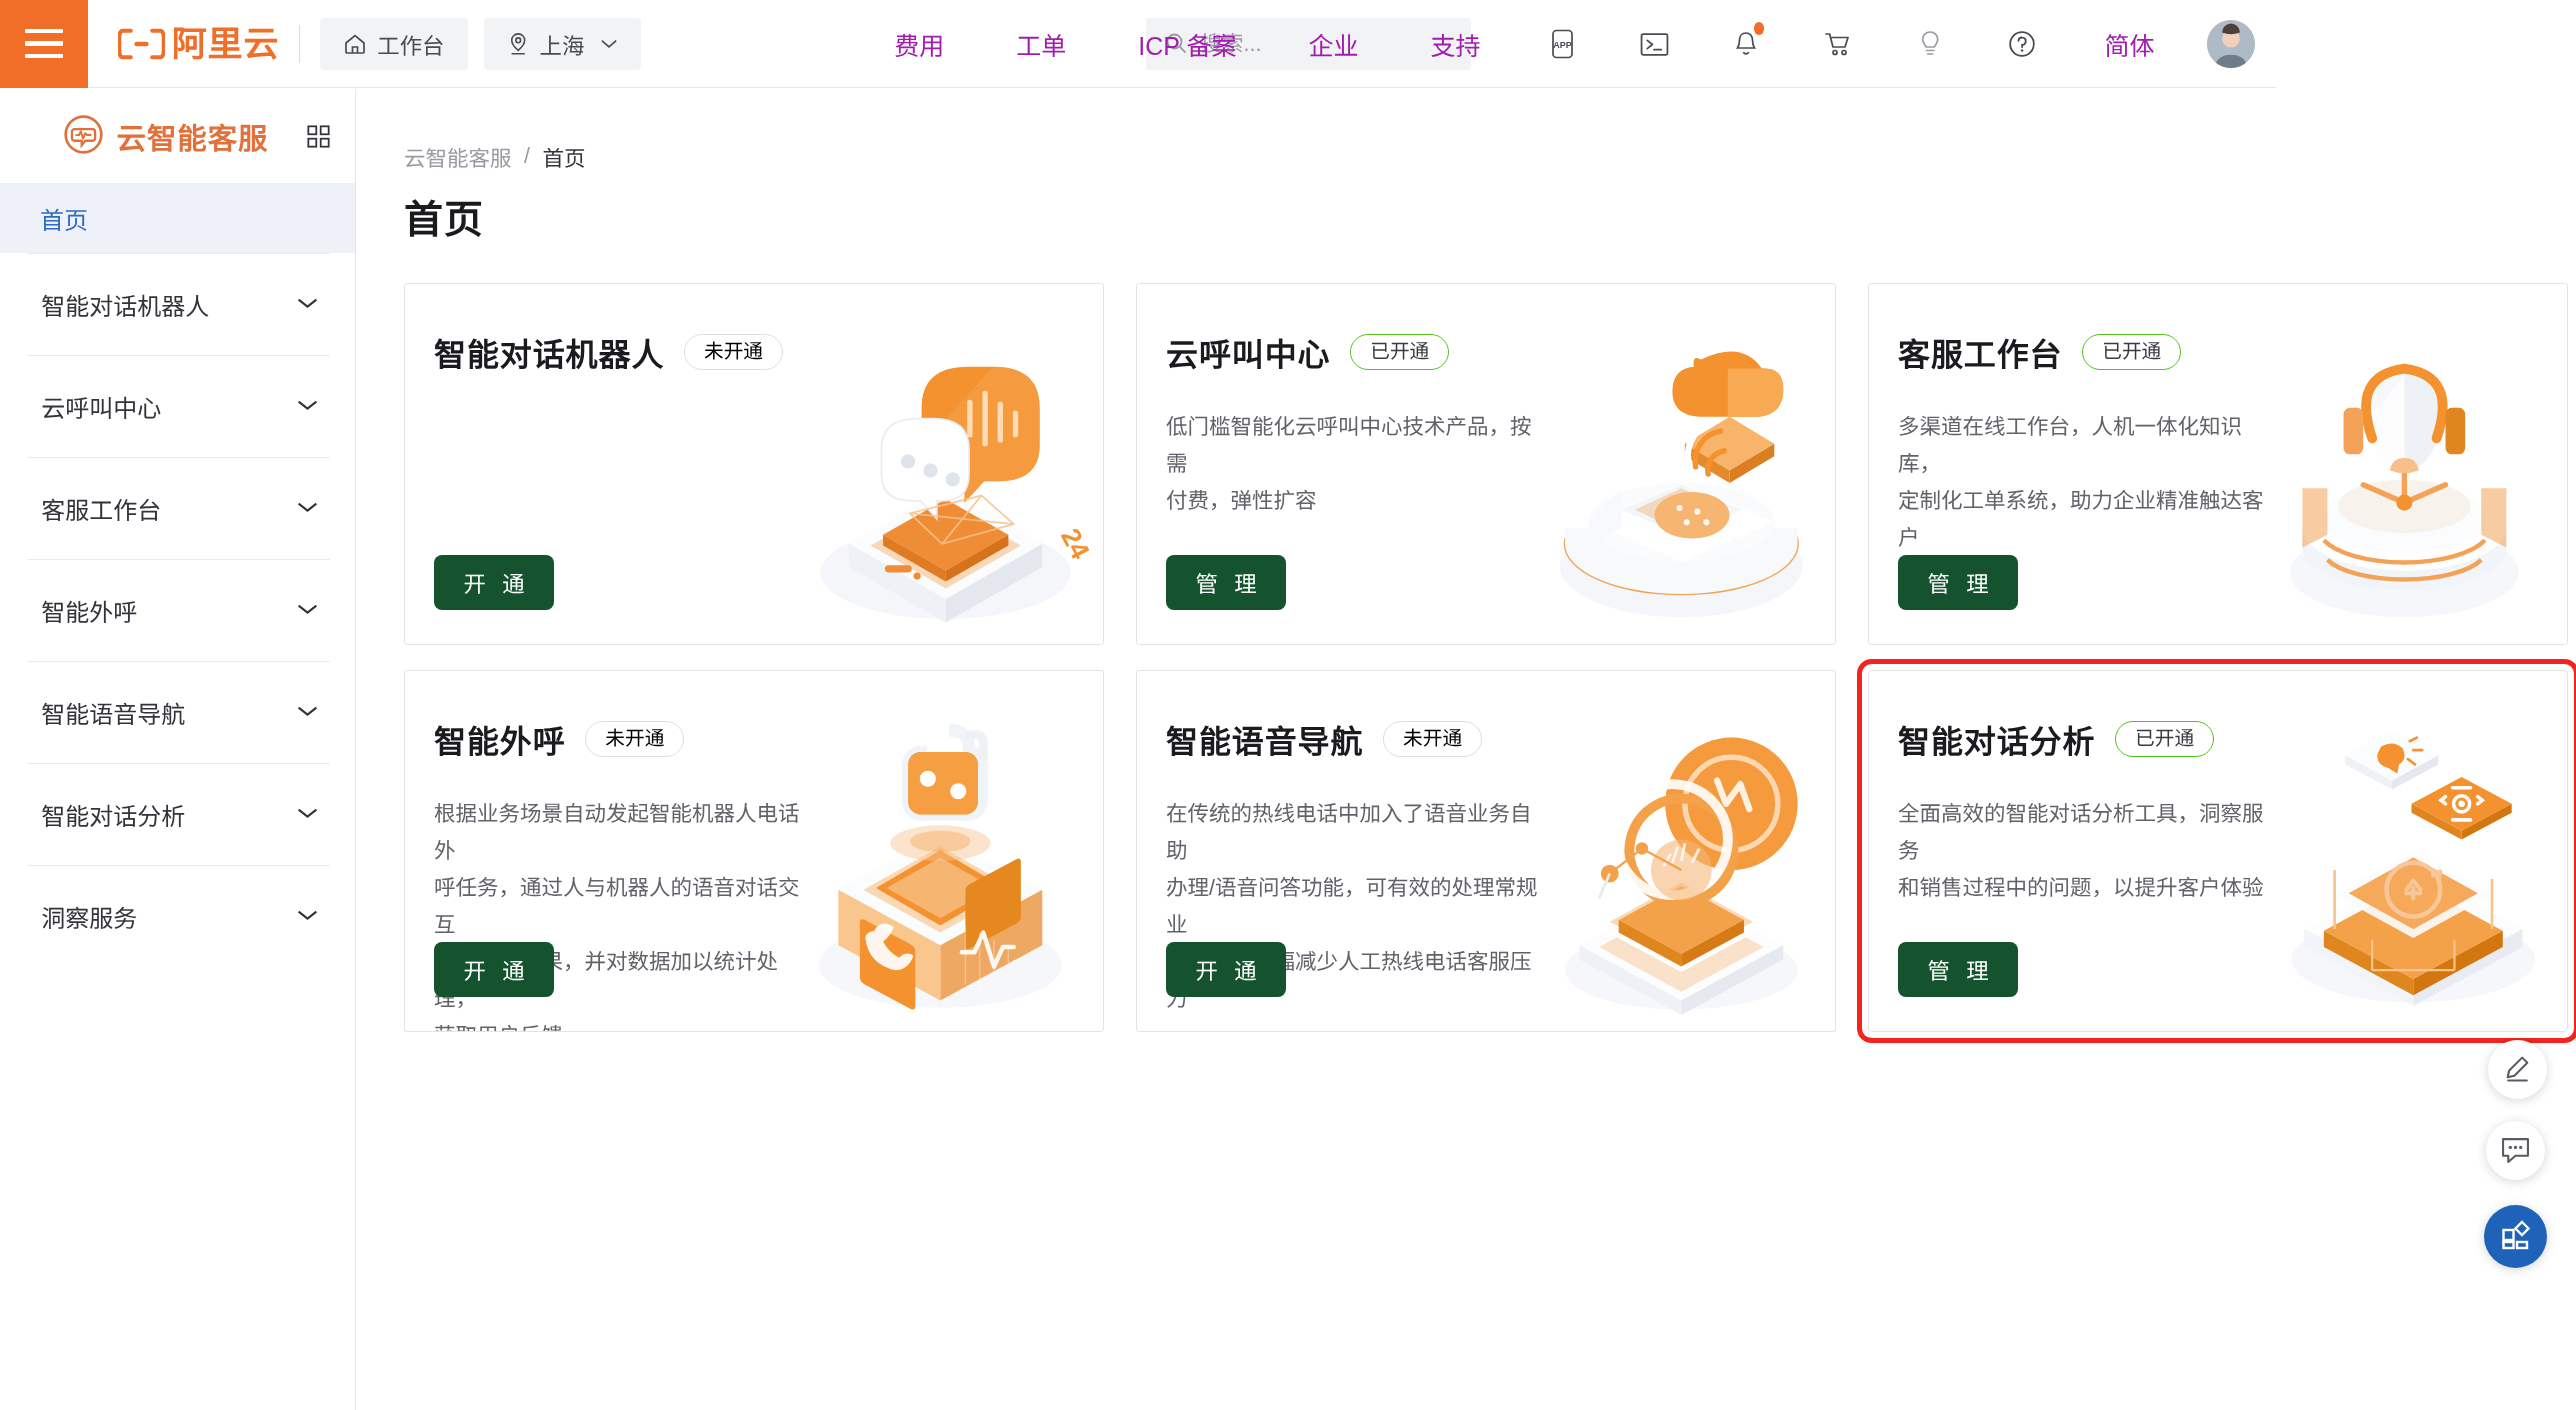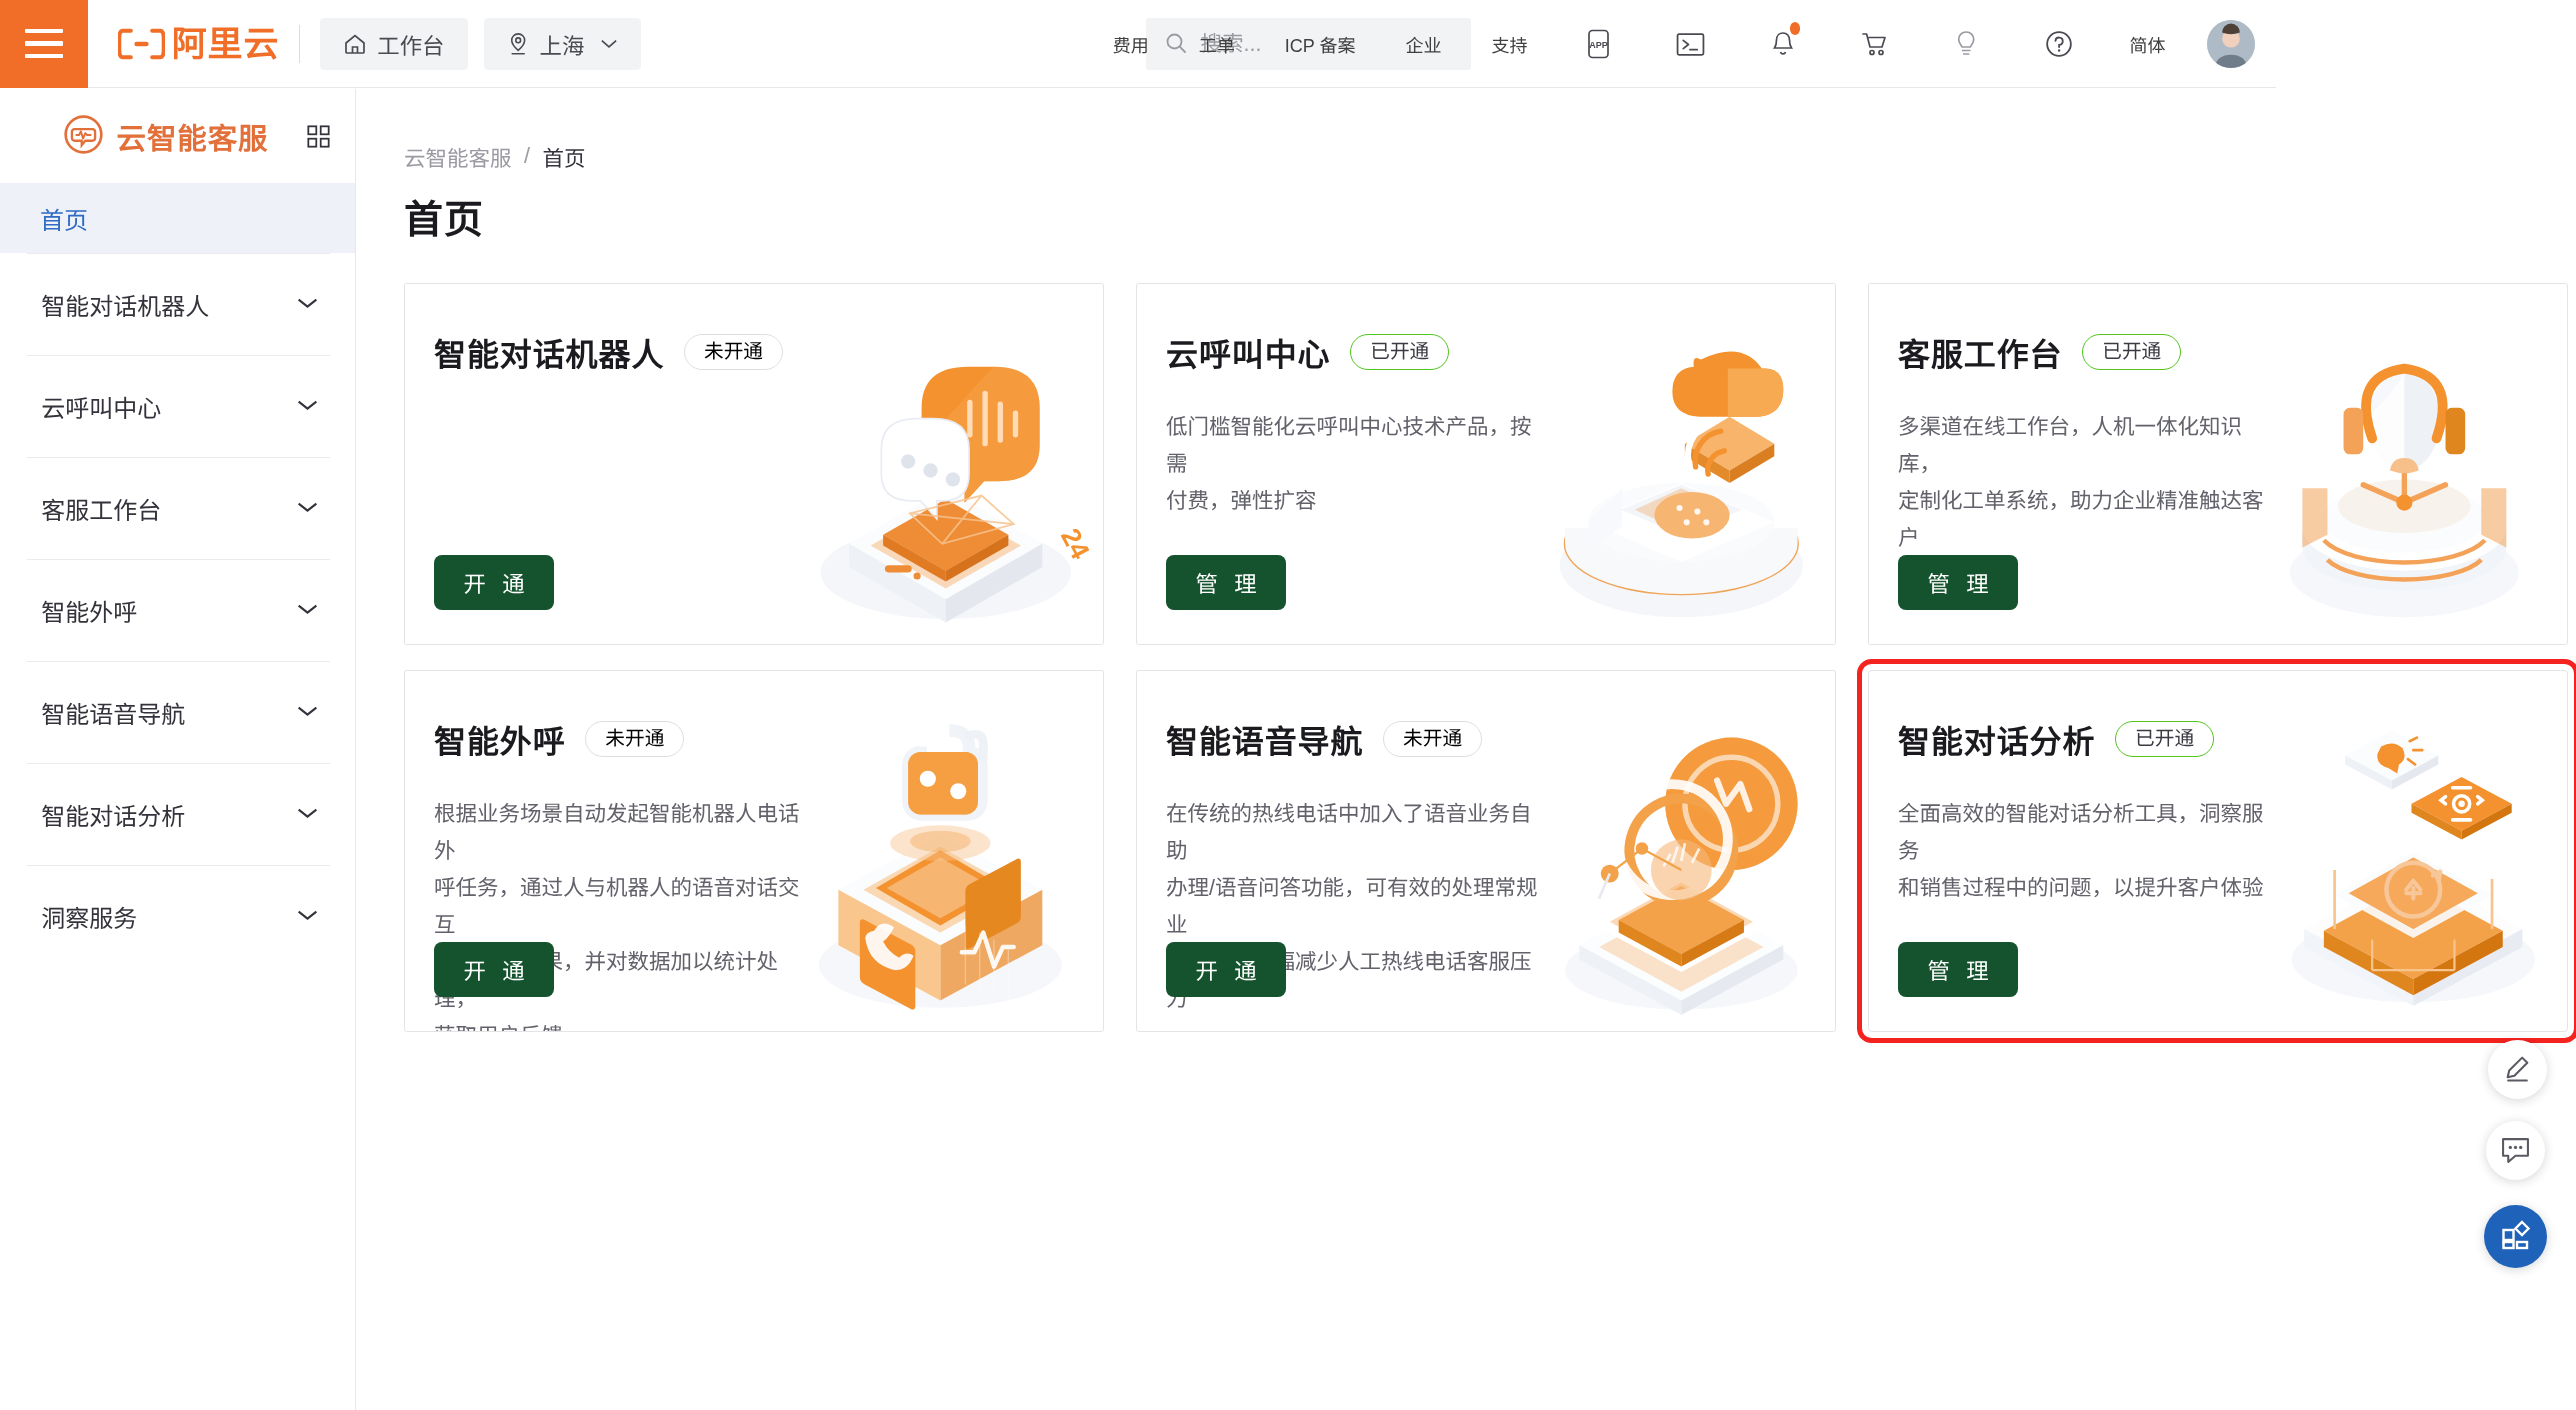--- a/index.html
+++ b/index.html
@@ -67,21 +67,21 @@
     font-size: 21.5px; color: #0f172a; width: 100%;
     font-family: "Liberation Sans", "DejaVu Sans", sans-serif;
   }
   .search-wrap input::placeholder { color: #9a9aa2; }
 
   .hdr-right {
     position: absolute; right: 0; top: 0; height: 88px;
     display: flex; align-items: center; padding-right: 21.5px;
   }
   .hdr-link {
-    font-size: 18px; color: #404040; margin: 0 25px;
+    font-size: 25px; color: #a21caf; margin: 0 36px;
     cursor: pointer; white-space: nowrap;
   }
   .hdr-icon {
     margin: 0 30px; cursor: pointer; position: relative;
     display: flex; align-items: center; justify-content: center;
     width: 32px; height: 36px; text-align: center;
   }
   .dot-badge {
     position: absolute; top: -3.6px; right: -1.8px;
     width: 10.7px; height: 12.5px; border-radius: 50%;

